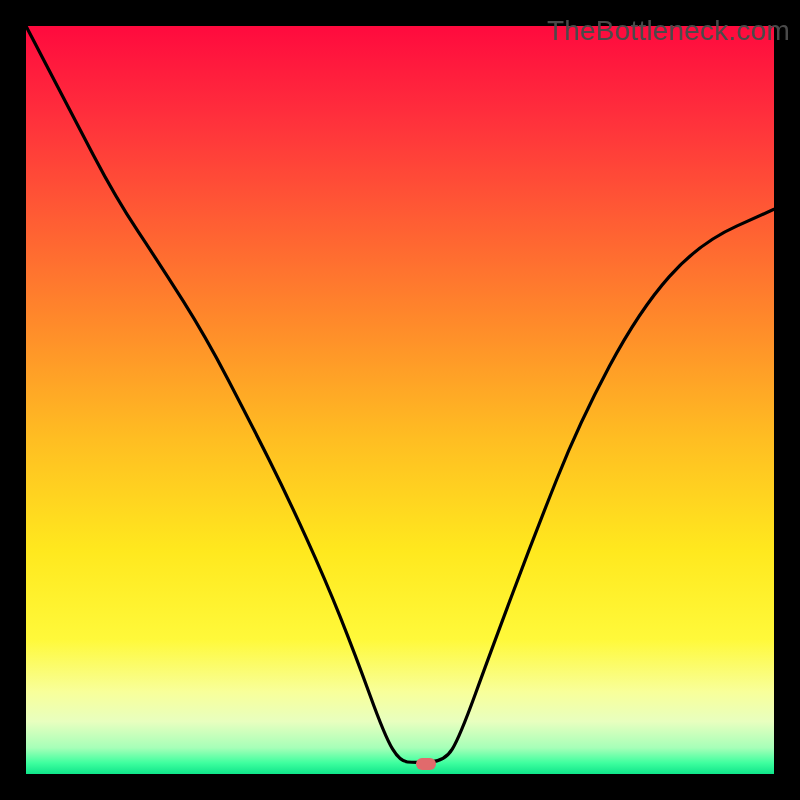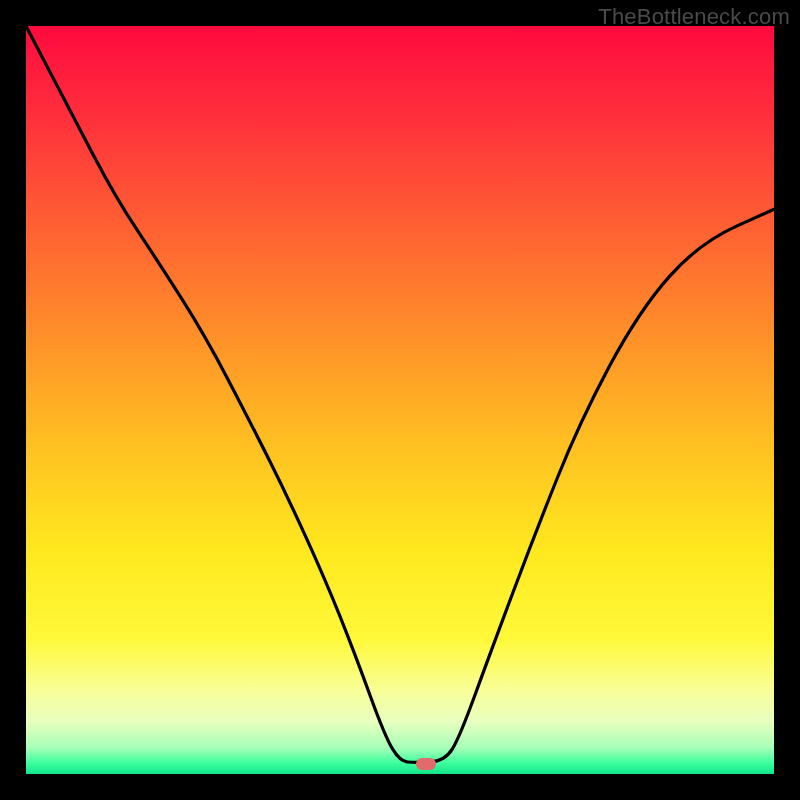--- a/index.html
+++ b/index.html
@@ -12,24 +12,24 @@
     font-family: Arial, Helvetica, sans-serif;
   }
   .frame {
     position: relative;
     width: 800px;
     height: 800px;
     background: #000;
   }
   .watermark {
     position: absolute;
-    top: 4px;
+    top: 15px;
     right: 10px;
     color: #4a4a4a;
-    font-size: 22px;
+    font-size: 28px;
     font-weight: 500;
     letter-spacing: 0.2px;
     z-index: 50;
   }
   .plot-area {
     position: absolute;
     left: 26px;
     top: 26px;
     width: 748px;
     height: 748px;

